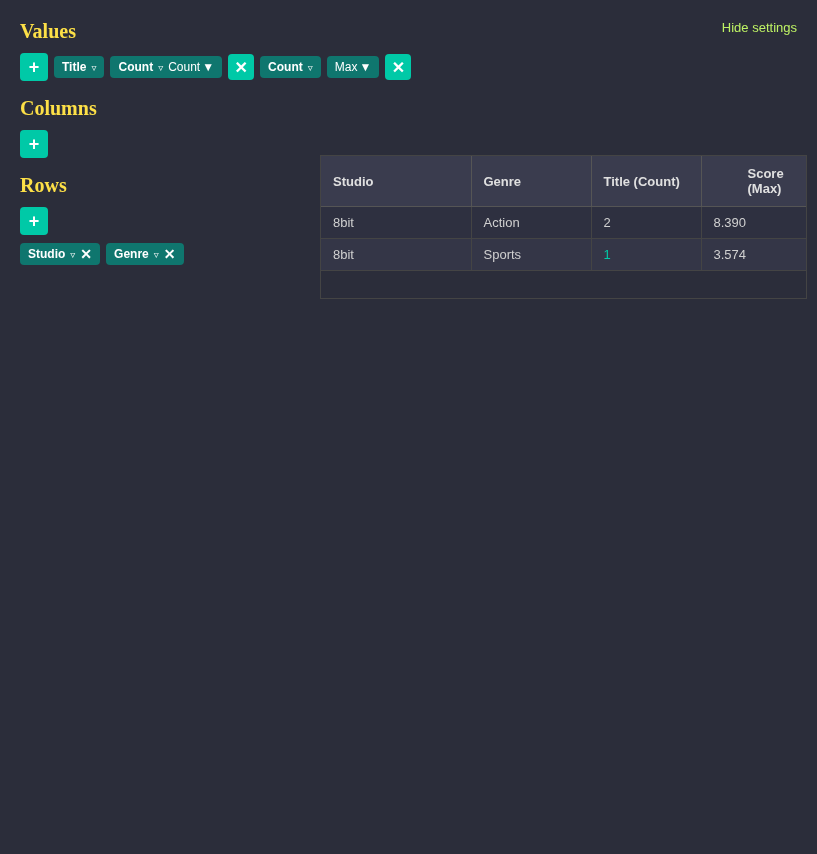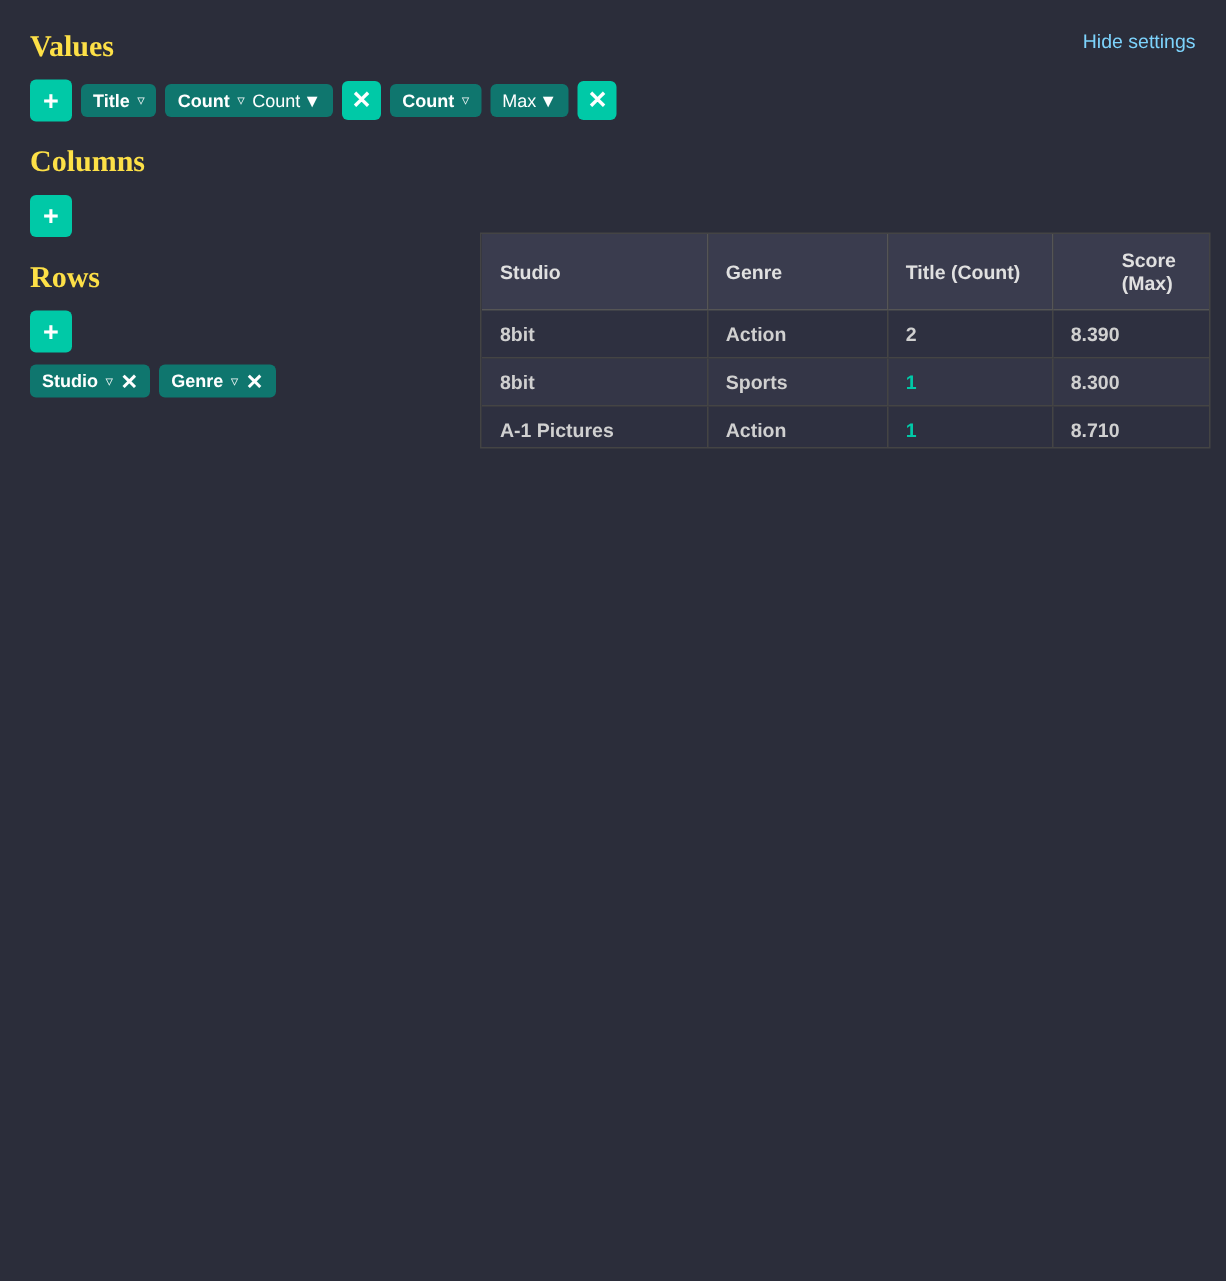--- a/index.html
+++ b/index.html
@@ -15,21 +15,21 @@
 
     .page-container {
       padding: 20px;
       position: relative;
     }
 
     .hide-settings-btn {
       position: absolute;
       top: 20px;
       right: 20px;
-      color: #7dd3fc;
+      color: #bef264;
       background: none;
       border: none;
       cursor: pointer;
       font-size: 13px;
     }
 
     .section-label {
       color: #fde047;
       font-size: 20px;
       font-weight: 600;
@@ -168,21 +168,20 @@
       top: 0;
       z-index: 2;
     }
 
     thead th:last-child {
       border-right: none;
     }
 
     tbody tr {
       border-bottom: 1px solid #444;
-      font-weight: bold;
     }
 
     tbody tr:nth-child(odd) {
       background-color: #2e3040;
     }
 
     tbody tr:nth-child(even) {
       background-color: #343647;
     }
 
@@ -303,26 +302,20 @@
         <tr>
               <td>8bit</td>
               <td>Action</td>
               <td>2</td>
               <td>8.390</td>
             </tr>
             <tr>
               <td>8bit</td>
               <td>Sports</td>
               <td class="highlighted">1</td>
-              <td>8.300</td>
-            </tr>
-            <tr>
-              <td>A-1 Pictures</td>
-              <td>Action</td>
-              <td class="highlighted">1</td>
-              <td>8.710</td>
+              <td>3.574</td>
             </tr>
           </tbody>
       </table>
     </div>
   </div>
 
 </div>
 
 </body></html>

